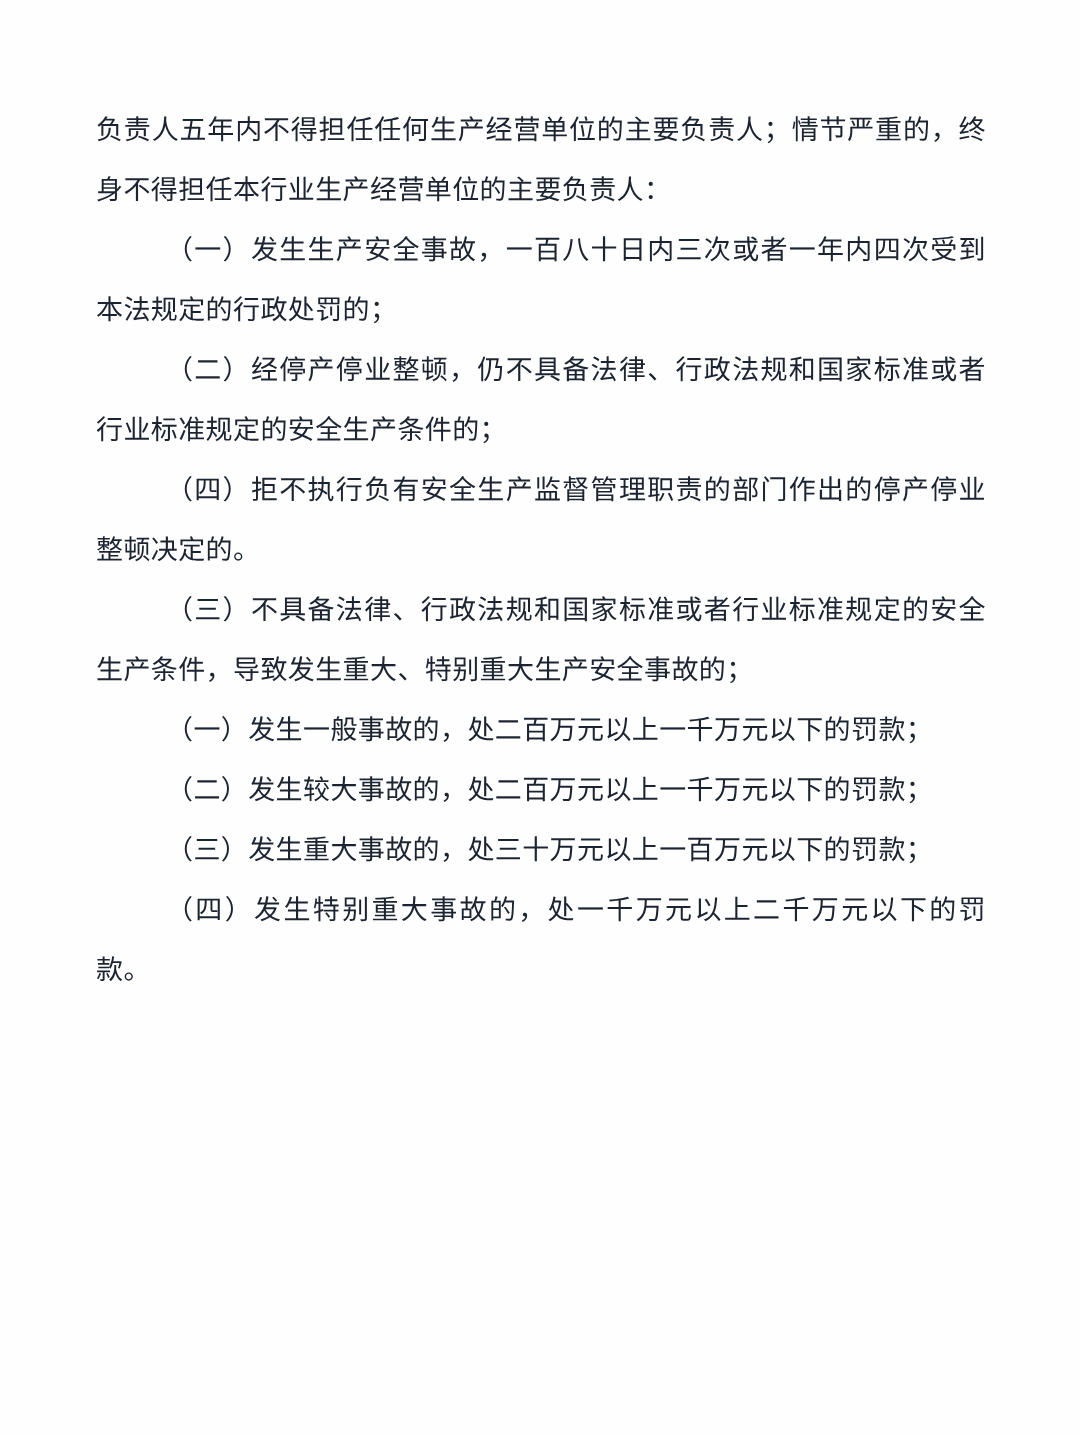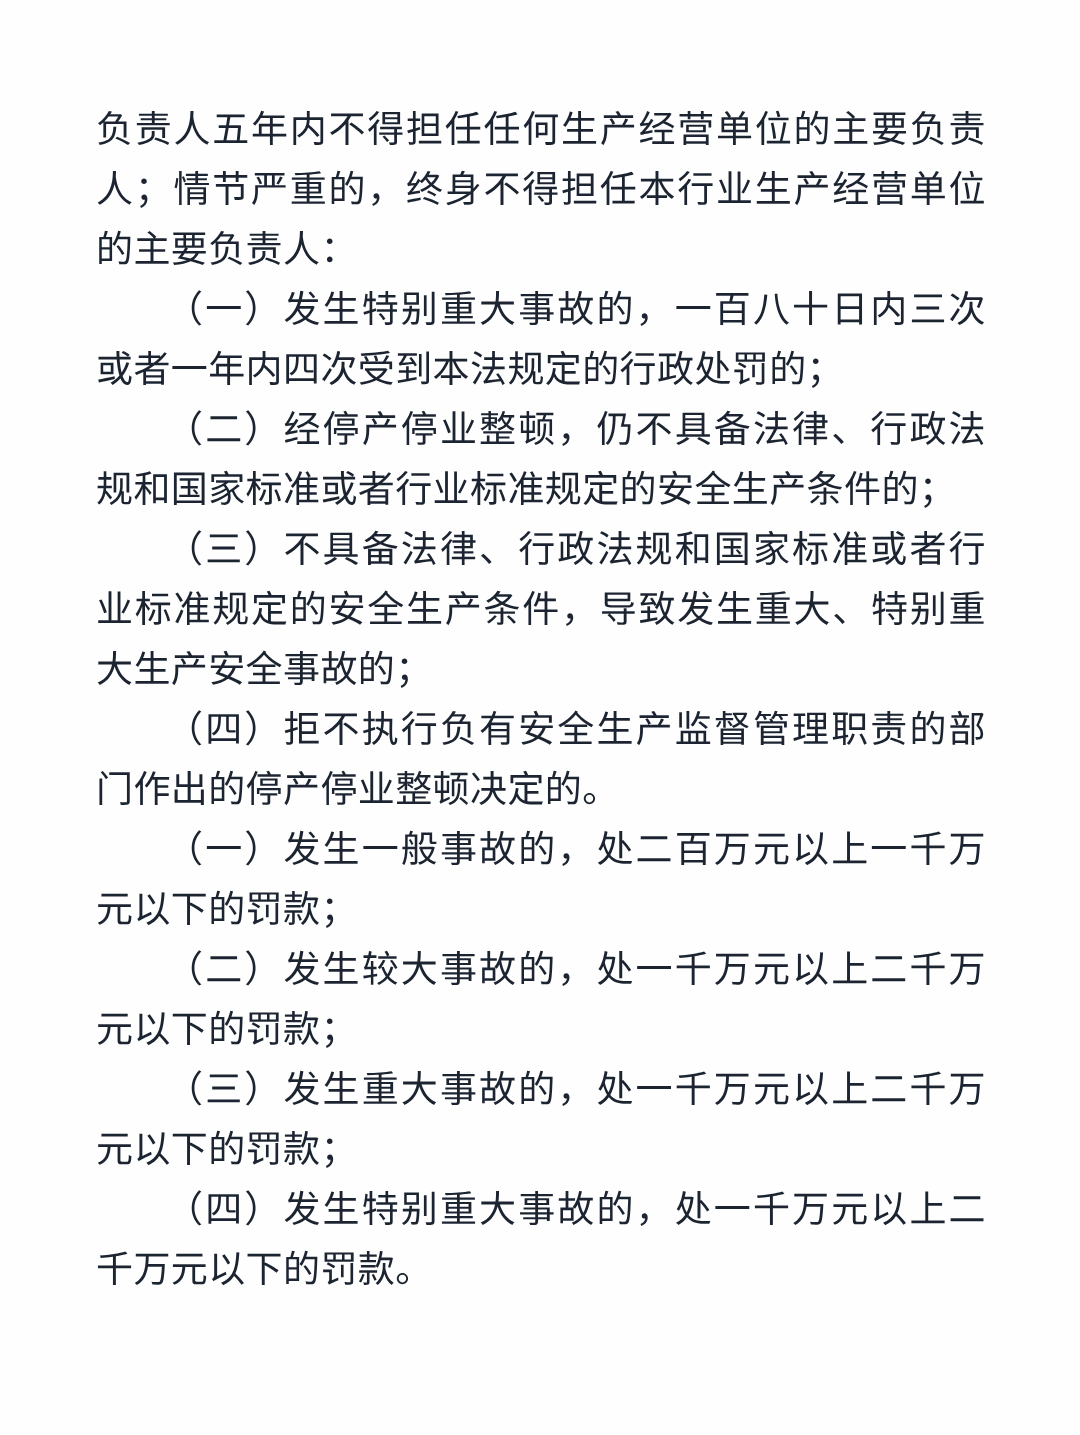--- a/index.html
+++ b/index.html
@@ -24,21 +24,21 @@
   }
   .content {
     position: absolute;
     left: 96px;
     top: 100px;
     width: 890px;
   }
   p {
     margin: 0;
     color: #1b2430;
-    font-size: 37px;
+    font-size: 27px;
     line-height: 60px;
     text-align: justify;
     text-justify: inter-ideograph;
     letter-spacing: 0.4px;
     font-weight: 500;
   }
   p.indent {
     text-indent: 70px;
   }
   p.noindent {
@@ -50,31 +50,31 @@
   }
 </style>
 </head>
 <body>
 
 <div class="page">
   <div class="content">
 
     <p class="noindent">负责人五年内不得担任任何生产经营单位的主要负责人；情节严重的，终身不得担任本行业生产经营单位的主要负责人：</p>
 
-    <p class="indent">（一）发生特别重大事故的，一百八十日内三次或者一年内四次受到本法规定的行政处罚的；</p>
+    <p class="indent">（一）发生生产安全事故，一百八十日内三次或者一年内四次受到本法规定的行政处罚的；</p>
 
     <p class="indent">（二）经停产停业整顿，仍不具备法律、行政法规和国家标准或者行业标准规定的安全生产条件的；</p>
 
+    <p class="indent">（四）拒不执行负有安全生产监督管理职责的部门作出的停产停业整顿决定的。</p>
+
     <p class="indent">（三）不具备法律、行政法规和国家标准或者行业标准规定的安全生产条件，导致发生重大、特别重大生产安全事故的；</p>
-
-    <p class="indent">（四）拒不执行负有安全生产监督管理职责的部门作出的停产停业整顿决定的。</p>
 
 
     <p class="indent">（一）发生一般事故的，处二百万元以上一千万元以下的罚款；</p>
 
-    <p class="indent">（二）发生较大事故的，处一千万元以上二千万元以下的罚款；</p>
+    <p class="indent">（二）发生较大事故的，处二百万元以上一千万元以下的罚款；</p>
 
-    <p class="indent">（三）发生重大事故的，处一千万元以上二千万元以下的罚款；</p>
+    <p class="indent">（三）发生重大事故的，处三十万元以上一百万元以下的罚款；</p>
 
     <p class="indent">（四）发生特别重大事故的，处一千万元以上二千万元以下的罚款。</p>
 
   </div>
 </div>
 
 </body></html>

